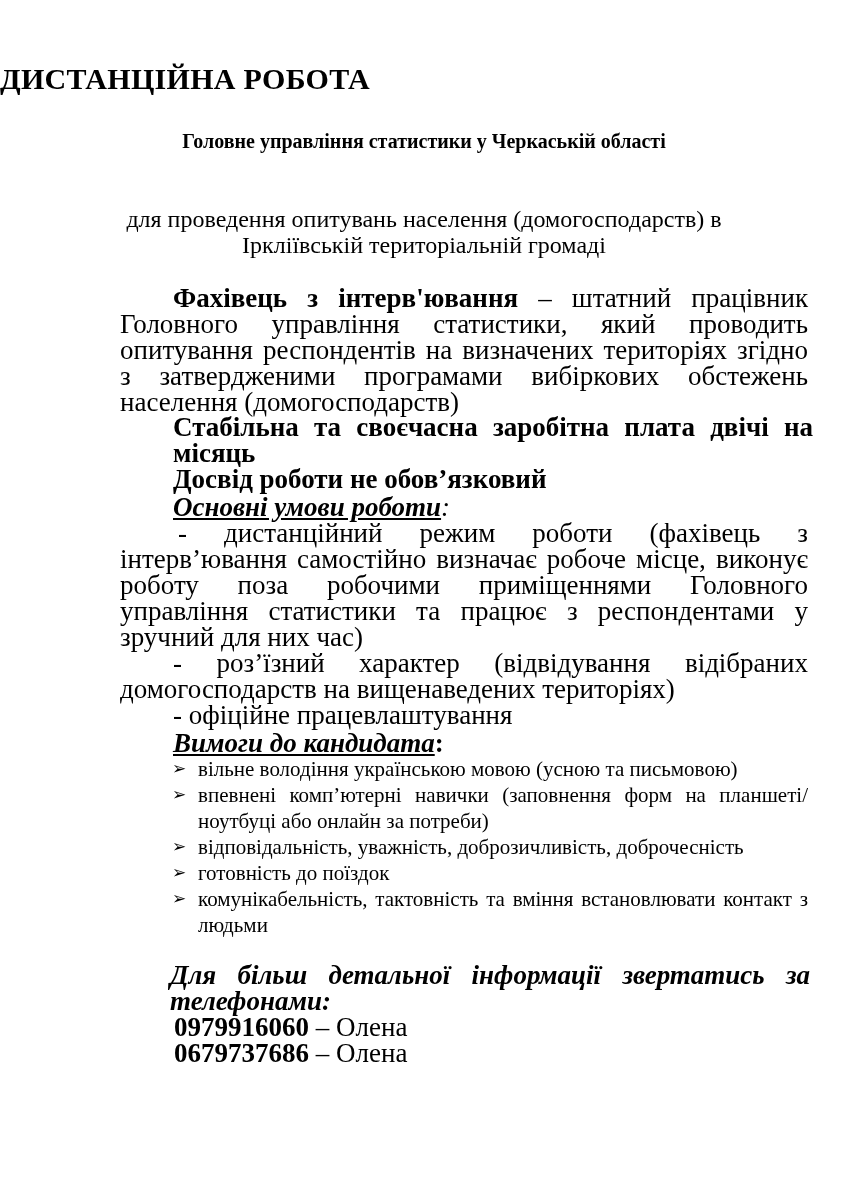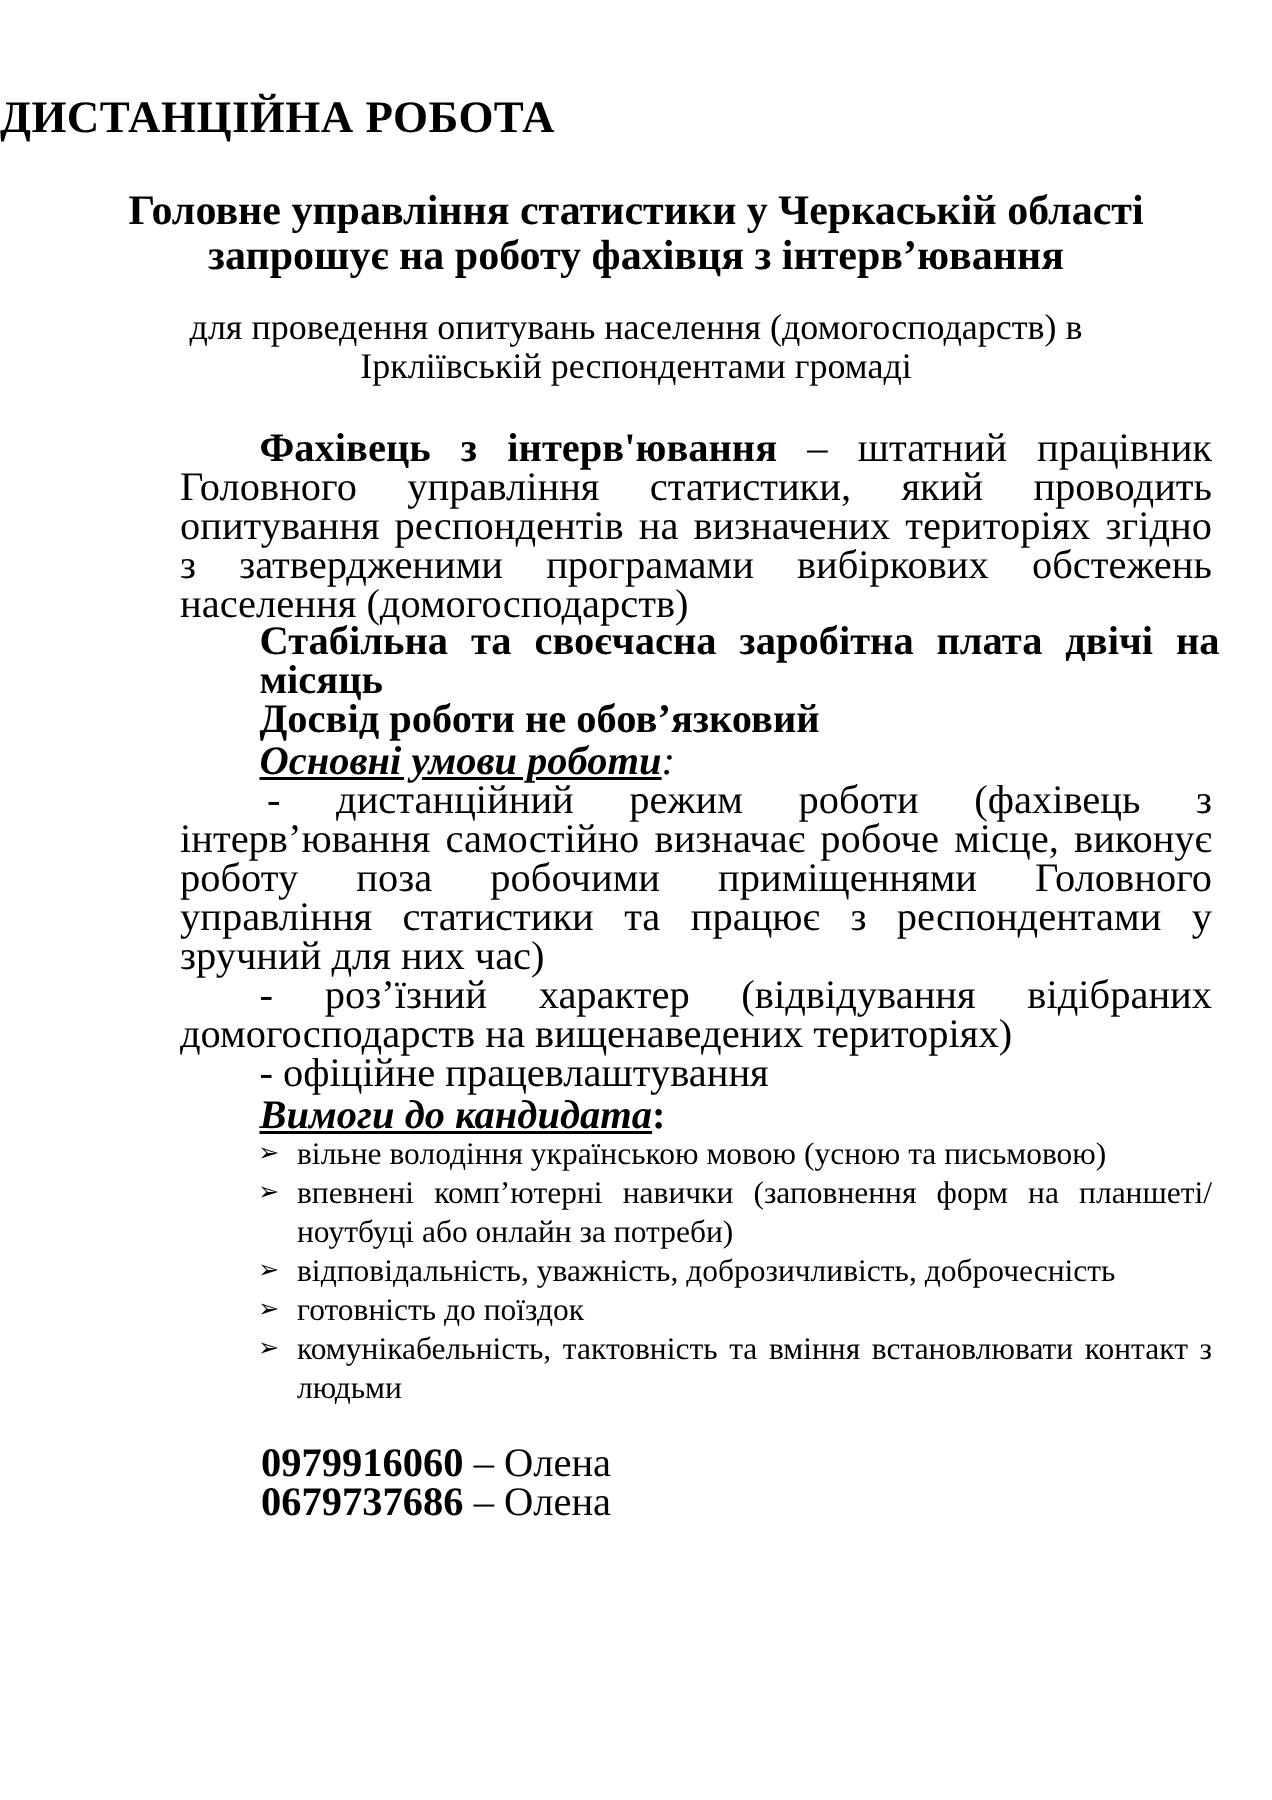--- a/index.html
+++ b/index.html
@@ -1,46 +1,45 @@
 <!DOCTYPE html>
 <html><head>
 <meta charset="utf-8">
 <style>
   html, body { margin:0; padding:0; background:#ffffff; }
   body { width:848px; height:1200px; position:relative; overflow:hidden;
          font-family:"Liberation Serif", "DejaVu Serif", serif; color:#000; }
   .title { position:absolute; left:0; width:848px; top:62px; 
            font-weight:bold; font-size:30px; letter-spacing:0.3px; }
   .org { position:absolute; left:0; width:848px; top:126px; text-align:center;
-         font-weight:bold; font-size:28px; line-height:30px; }
+         font-weight:bold; font-size:20px; line-height:30px; }
   .purpose { position:absolute; left:0; width:848px; top:206px; text-align:center;
              font-size:24px; line-height:26px; }
   .para { font-size:27px; line-height:26px; text-align:justify; }
   .indent { text-indent:53px; }
   .block { position:absolute; left:120px; width:688px; }
   b, .b { font-weight:bold; }
   .bi { font-weight:bold; font-style:italic; }
   .line { display:block; }
   ul.req { list-style:none; margin:0; padding:0; }
   ul.req li { position:relative; padding-left:30px; font-size:21px; line-height:26px; text-align:justify; }
   ul.req li .arrow { position:absolute; left:4px; top:0; font-size:17px; }
 </style>
 </head>
 <body>
 
 <div class="title">ДИСТАНЦІЙНА РОБОТА</div>
 
 <div class="org">
   <span class="line">Головне управління статистики у Черкаській області</span>
-  <span class="line">запрошує на роботу фахівця з інтерв’ювання</span>
 </div>
 
 <div class="purpose">
   <span class="line">для проведення опитувань населення (домогосподарств) в</span>
-  <span class="line">Ірклiївській респондентами громаді</span>
+  <span class="line">Ірклiївській територіальній громаді</span>
 </div>
 
 <div class="block para indent" style="top:285px;"><b>Фахівець з інтерв'ювання</b><span> – штатний працівник Головного управління статистики, який проводить опитування респондентів на визначених територіях згідно з затвердженими програмами вибіркових обстежень населення (домогосподарств)</span></div>
 
 <div class="block" style="top:414px; left:173px; width:640px;">
   <div class="para b">Стабільна та своєчасна заробітна плата двічі на місяць</div>
   <div class="para b">Досвід роботи не обов’язковий</div>
 </div>
 
 <div class="block" style="top:494px;">
@@ -55,15 +54,16 @@
   <ul class="req" style="margin-left:-5px;">
     <li><span class="arrow">➢</span><span>вільне володіння українською мовою (усною та письмовою)</span></li>
     <li><span class="arrow">➢</span><span>впевнені комп’ютерні навички (заповнення форм на планшеті/ноутбуці або онлайн за потреби)</span></li>
     <li><span class="arrow">➢</span><span>відповідальність, уважність, доброзичливість, доброчесність</span></li>
     <li><span class="arrow">➢</span><span>готовність до поїздок</span></li>
     <li><span class="arrow">➢</span><span>комунікабельність, тактовність та вміння встановлювати контакт з людьми</span></li>
   </ul>
 </div>
 
 <div class="block" style="top:962px; left:170px; width:640px;">
+  <div class="para bi">Для більш детальної інформації звертатись за телефонами:</div>
   <div class="para" style="padding-left:4px;"><b>0979916060</b><span> – </span><span>Олена</span></div>
   <div class="para" style="padding-left:4px;"><b>0679737686</b><span> – </span><span>Олена</span></div>
 </div>
 
 </body></html>

